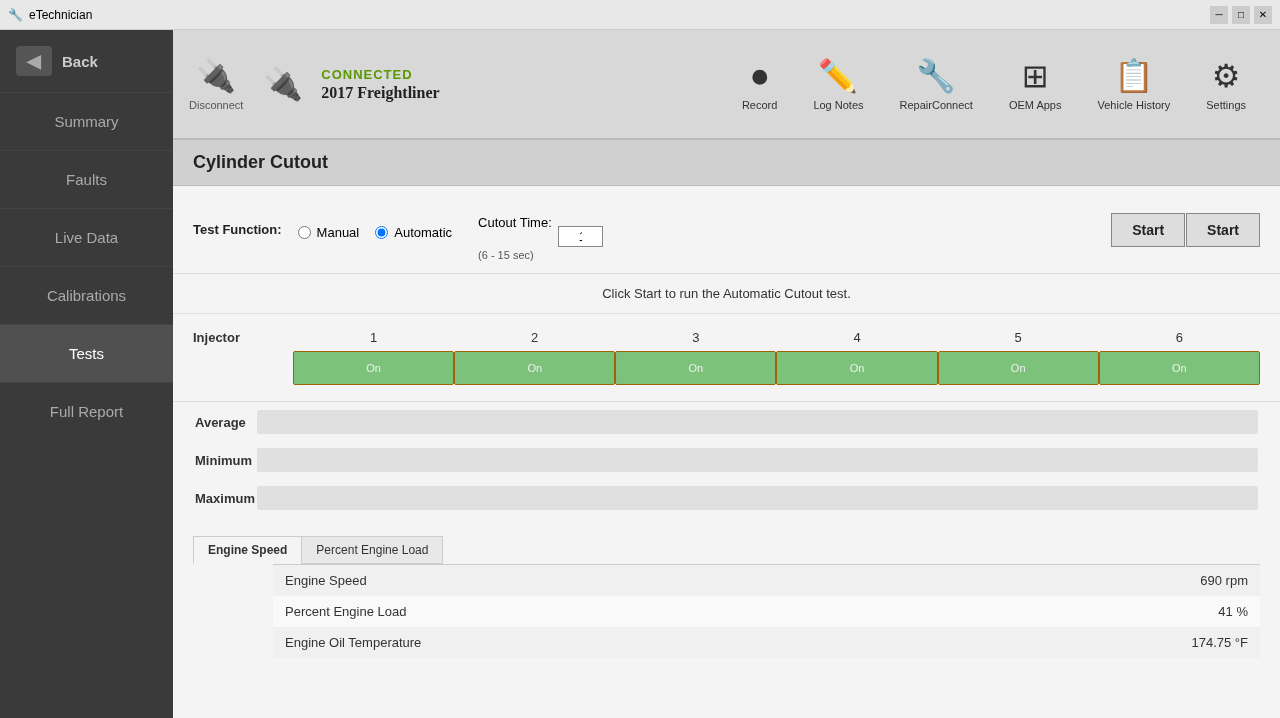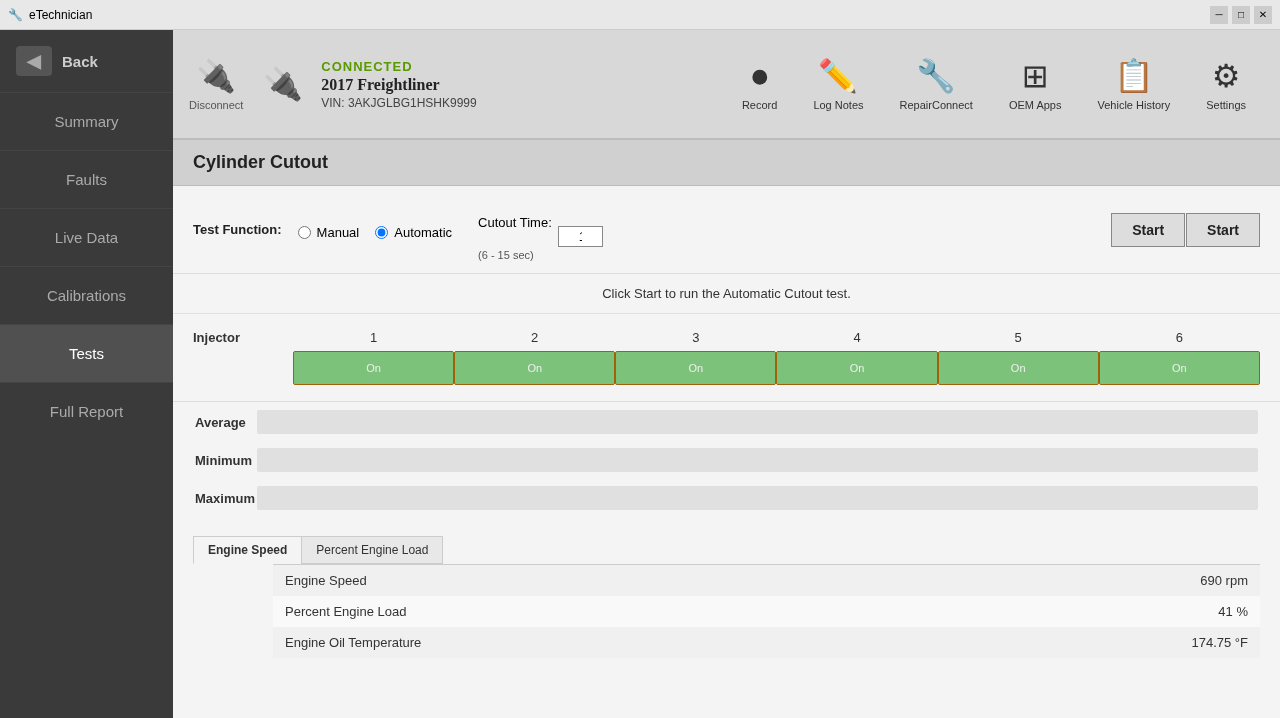--- a/index.html
+++ b/index.html
@@ -323,21 +323,20 @@
           <span class="disconnect-plug">🔌</span>
           <span style="font-size:11px;color:#555;">Disconnect</span>
         </div>
       </div>
 
       <div style="display:flex;align-items:center;gap:8px;flex:1;">
         <span style="font-size:32px;color:#5a9a00;">🔌</span>
         <div class="toolbar-vehicle">
           <span class="toolbar-vehicle-status">CONNECTED</span>
           <span class="toolbar-vehicle-name">2017 Freightliner</span>
-          <span class="toolbar-vehicle-vin">VIN: 3AKJGLBG1HSHK9999</span>
         </div>
       </div>
 
       <div class="toolbar-icon-group">
         <span class="icon">⏺</span>
         <span>Record</span>
       </div>
       <div class="toolbar-icon-group">
         <span class="icon">✏️</span>
         <span>Log Notes</span>

